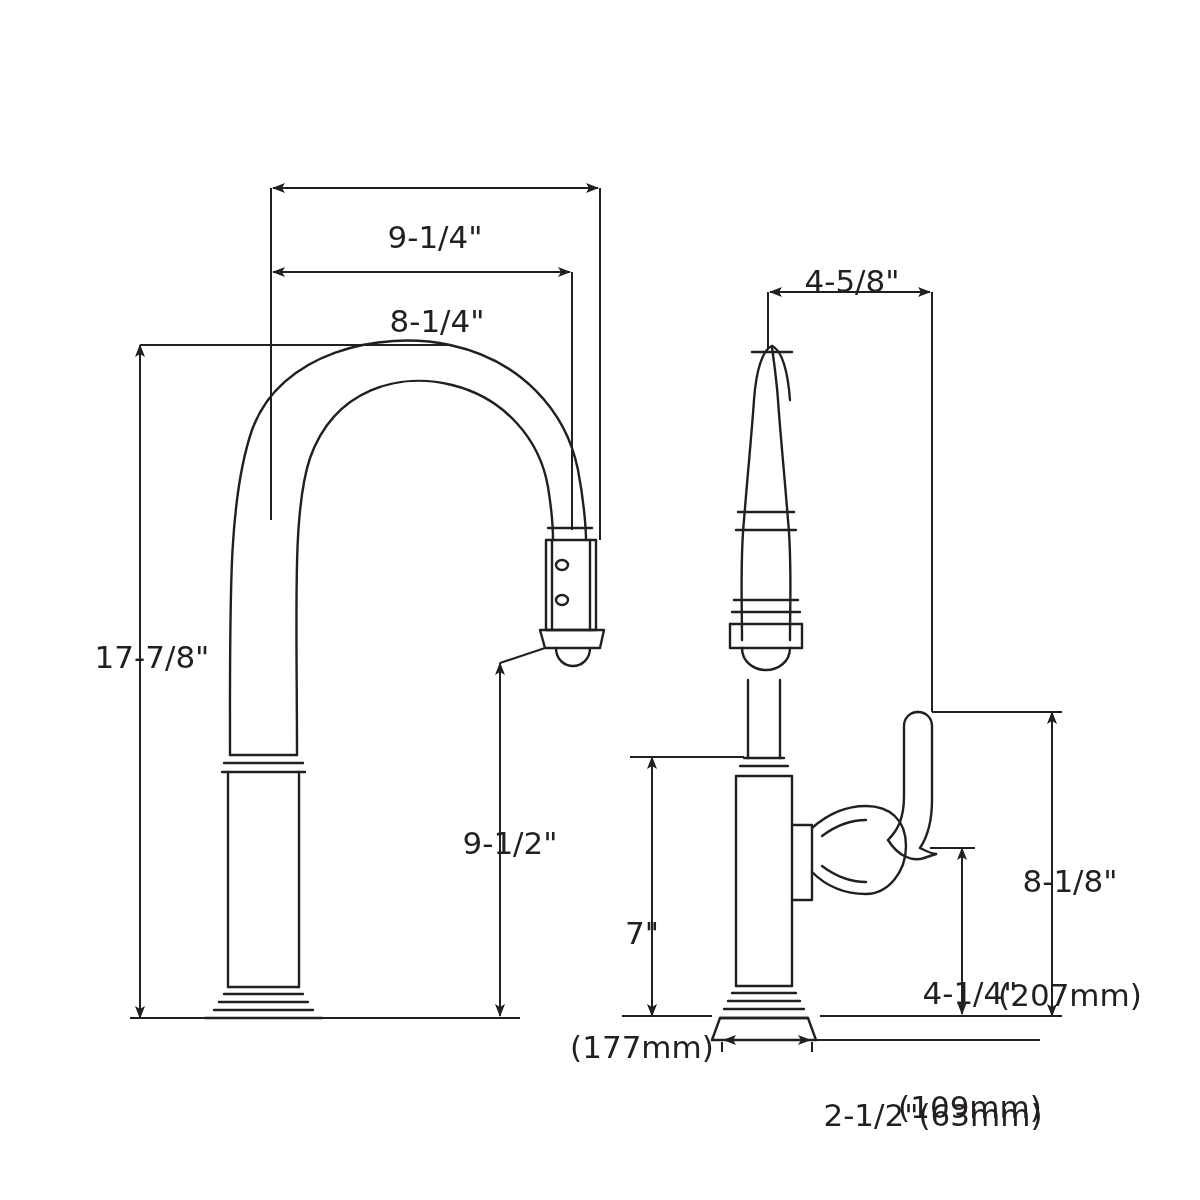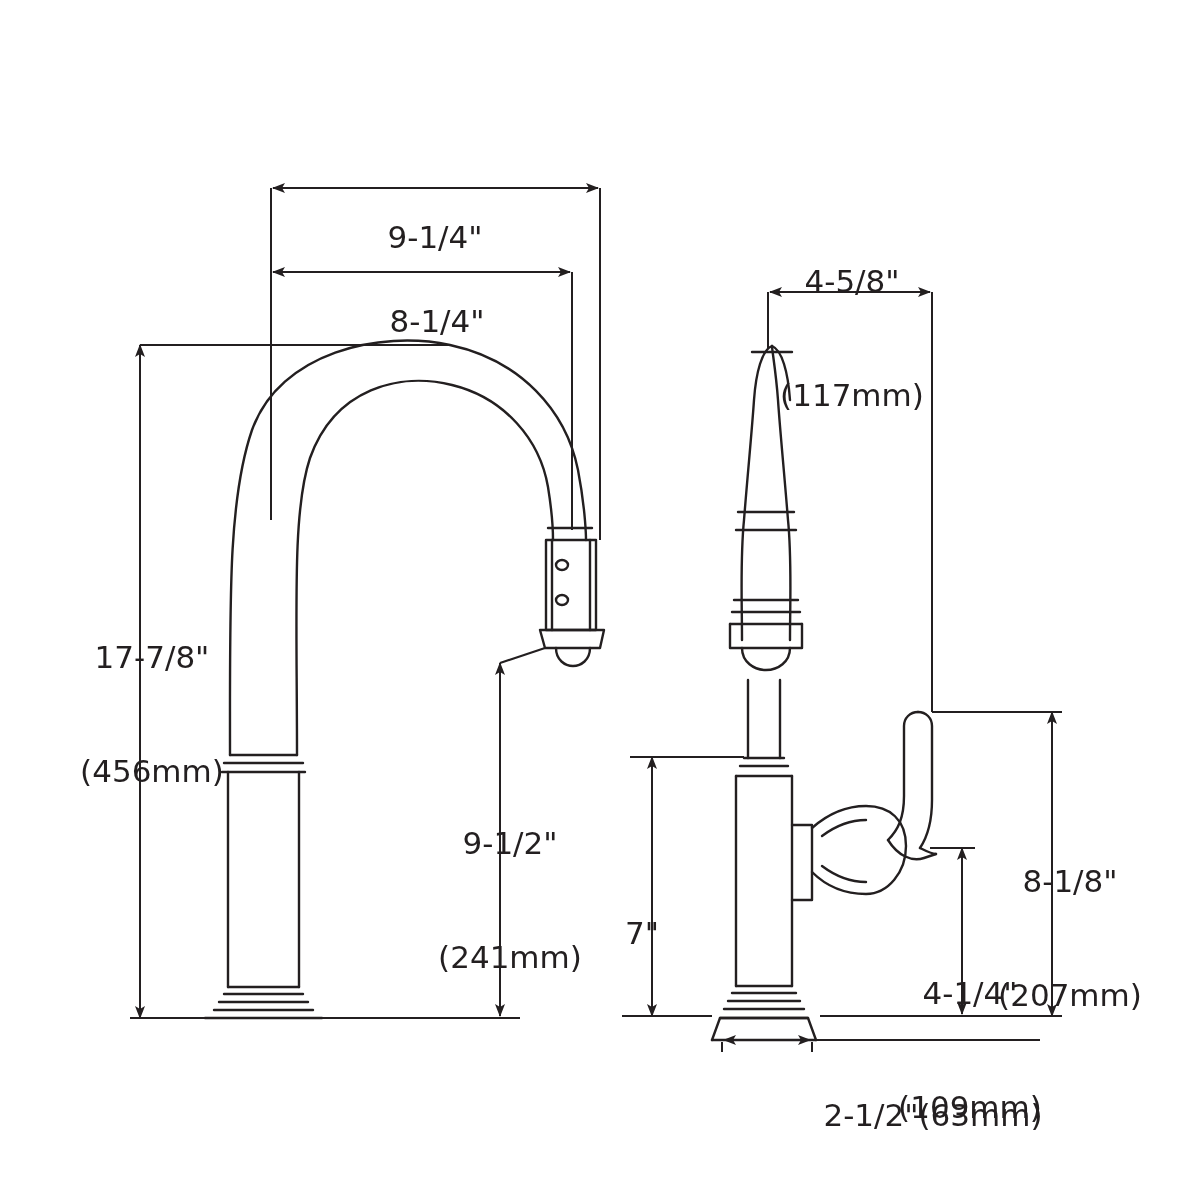--- a/index.html
+++ b/index.html
@@ -153,35 +153,33 @@
   <div class="dimtext" style="left:305px; top:142px; width:260px;">
     <span>9-1/4"</span>
   </div>
 
   <div class="dimtext" style="left:312px; top:226px; width:250px;">
     <span>8-1/4"</span>
   </div>
 
   <div class="dimtext" style="left:62px; top:562px; width:180px;">
     <span>17-7/8"</span>
-    <span>(456mm)</span>
   </div>
 
   <div class="dimtext" style="left:420px; top:748px; width:180px;">
     <span>9-1/2"</span>
-    <span>(241mm)</span>
   </div>
 
   <div class="dimtext" style="left:762px; top:186px; width:180px;">
     <span>4-5/8"</span>
-    <span>(117mm)</span>
   </div>
 
   <div class="dimtext" style="left:562px; top:838px; width:160px;">
     <span>7"</span>
+    <span>(177mm)</span>
   </div>
 
   <div class="dimtext" style="left:980px; top:786px; width:180px;">
     <span>8-1/8"</span>
     <span>(207mm)</span>
   </div>
 
   <div class="dimtext" style="left:880px; top:898px; width:180px;">
     <span>4-1/4"</span>
     <span>(109mm)</span>

